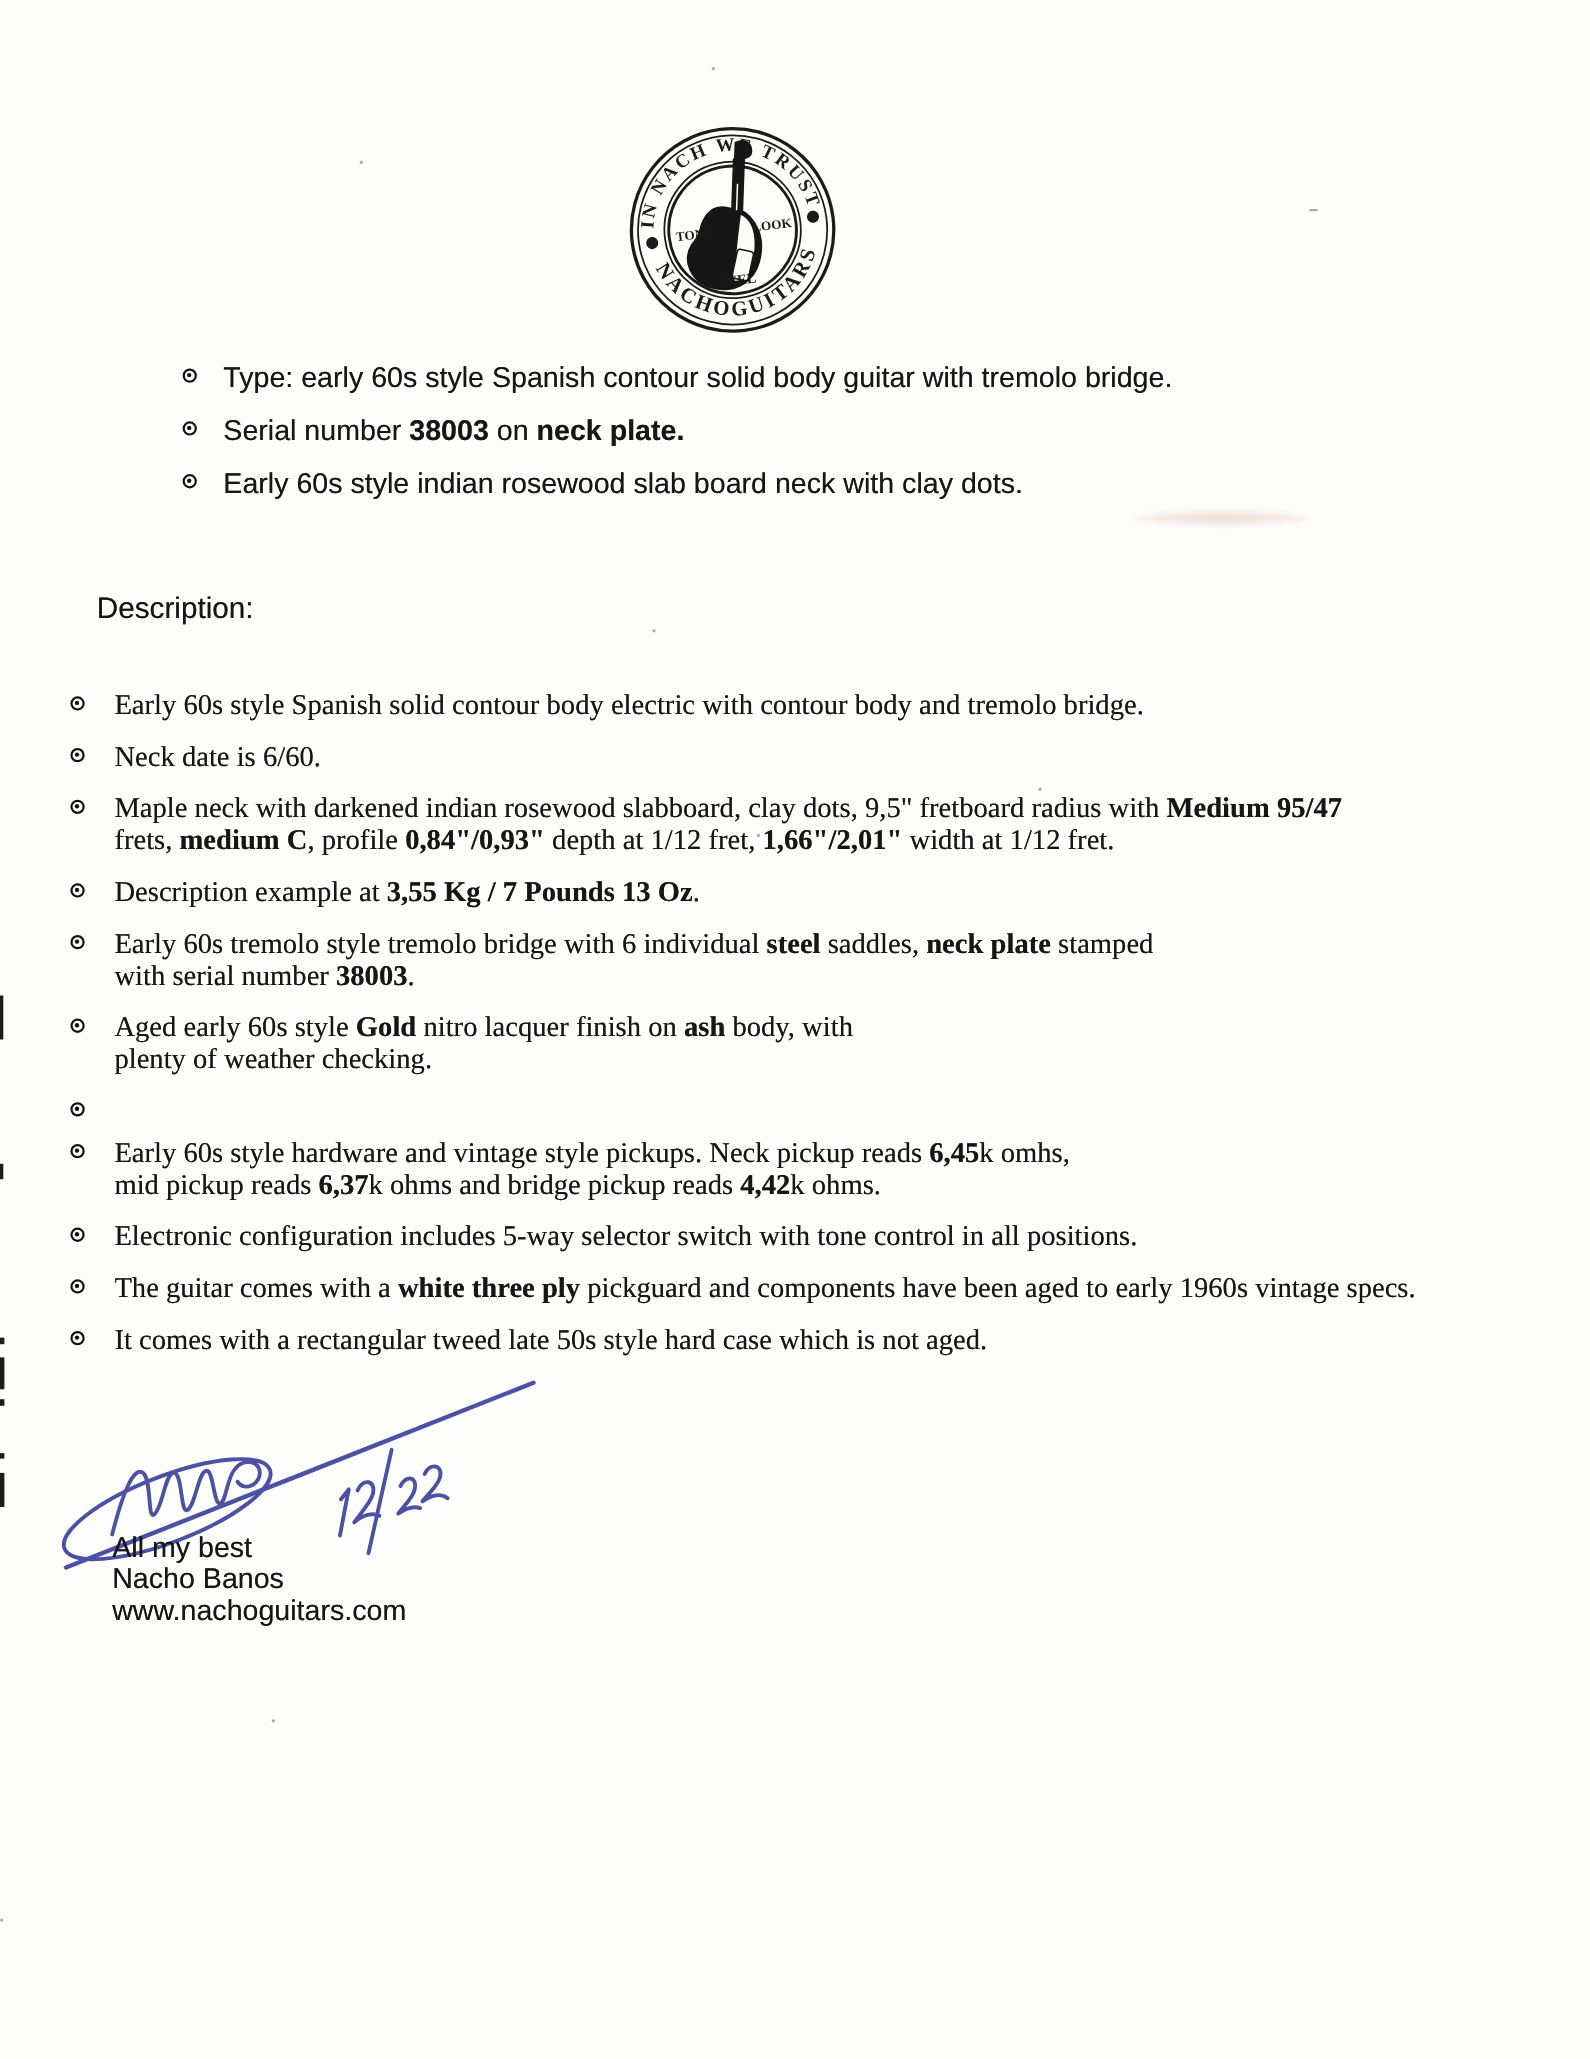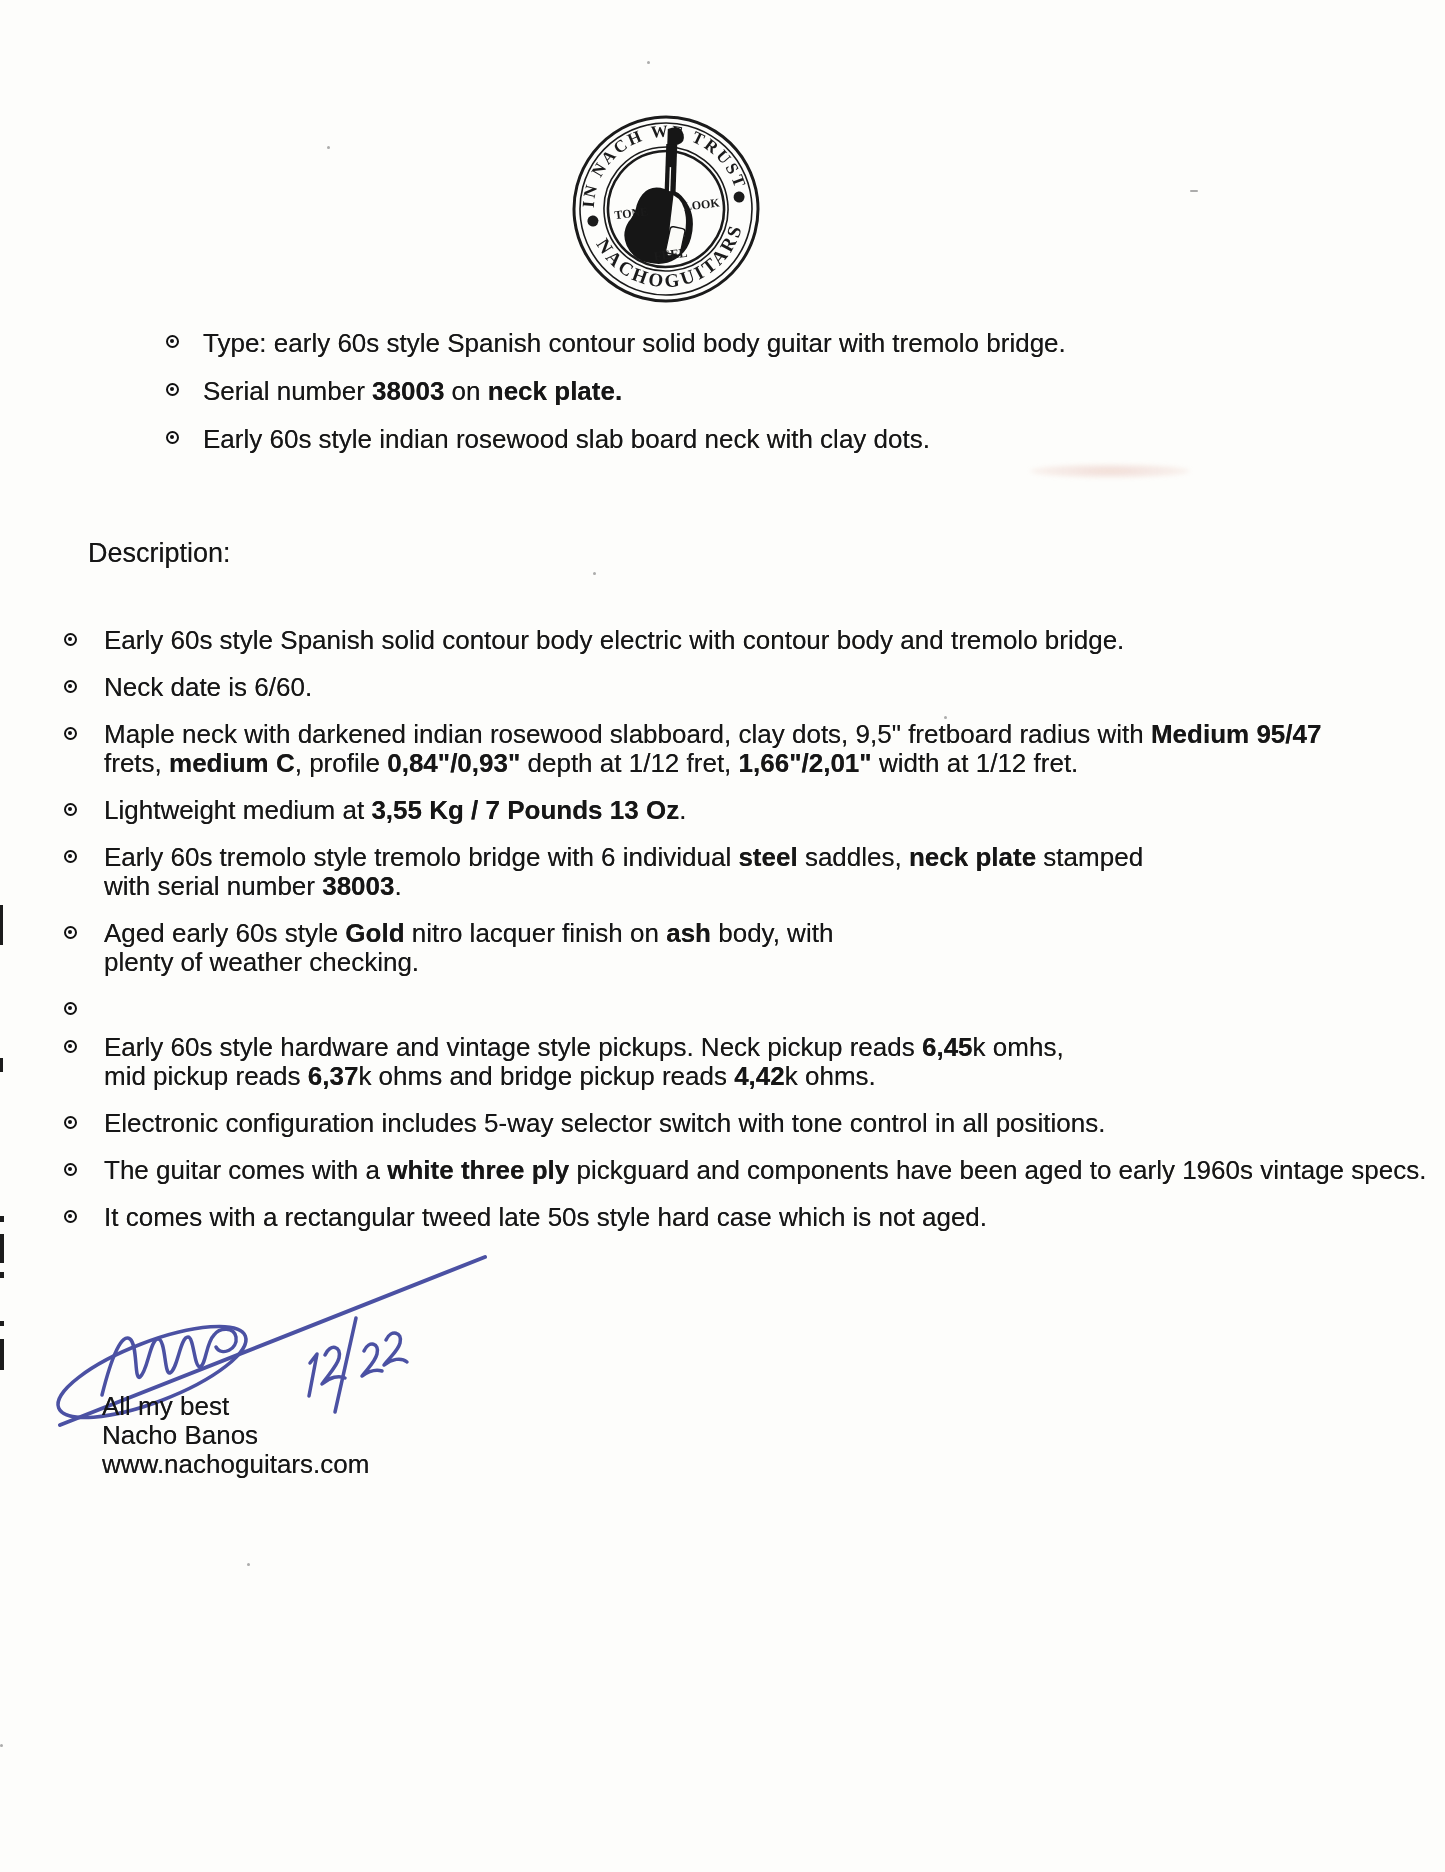--- a/index.html
+++ b/index.html
@@ -18,21 +18,21 @@
   
   .spec-list{position:absolute;left:166px;top:328px;}
   .spec-list .li{display:flex;align-items:flex-start;margin-bottom:18px;}
   .spec-list .ln{font-size:26px;line-height:30px;white-space:nowrap;}
   .spec-list .bullet{margin-right:24px;}
   
   .desc-heading{position:absolute;left:88px;top:538px;font-size:27px;font-weight:400;}
   .desc-list{position:absolute;left:64px;top:626px;}
   .desc-list .li{display:flex;align-items:flex-start;margin-bottom:18px;}
   .desc-list .bullet{margin-right:27px;}
-  .desc-list .ln{font-size:26px;line-height:29px;white-space:nowrap;}
+  .desc-list .ln{font-size:26px;line-height:29px;white-space:nowrap;font-family:Liberation Serif, serif;}
   .li-text b{font-weight:700;}
   
   .bullet{
     position:relative;flex:0 0 auto;
     width:13px;height:13px;margin-top:7px;
     border:2.5px solid #111;border-radius:50%;
     box-sizing:border-box;background:#fff;
   }
   .bullet::after{
     content:"";position:absolute;left:2px;top:2px;width:4px;height:4px;
@@ -131,21 +131,21 @@
       <div class="li">
         <span class="bullet"></span>
         <div class="li-text">
           <div class="ln"><span>Maple neck with darkened indian rosewood slabboard, clay dots, 9,5" fretboard radius with </span><b>Medium 95/47</b></div>
           <div class="ln"><span>frets, </span><b>medium C</b><span>, profile </span><b>0,84"/0,93"</b><span> depth at 1/12 fret, </span><b>1,66"/2,01"</b><span> width at 1/12 fret.</span></div>
         </div>
       </div>
       <div class="li">
         <span class="bullet"></span>
         <div class="li-text">
-          <div class="ln"><span>Lightweight medium at </span><b>3,55 Kg / 7 Pounds 13 Oz</b><span>.</span></div>
+          <div class="ln"><span>Description example at </span><b>3,55 Kg / 7 Pounds 13 Oz</b><span>.</span></div>
         </div>
       </div>
       <div class="li">
         <span class="bullet"></span>
         <div class="li-text">
           <div class="ln"><span>Early 60s tremolo style tremolo bridge with 6 individual </span><b>steel</b><span> saddles, </span><b>neck plate</b><span> stamped</span></div>
           <div class="ln"><span>with serial number </span><b>38003</b><span>.</span></div>
         </div>
       </div>
       <div class="li">

